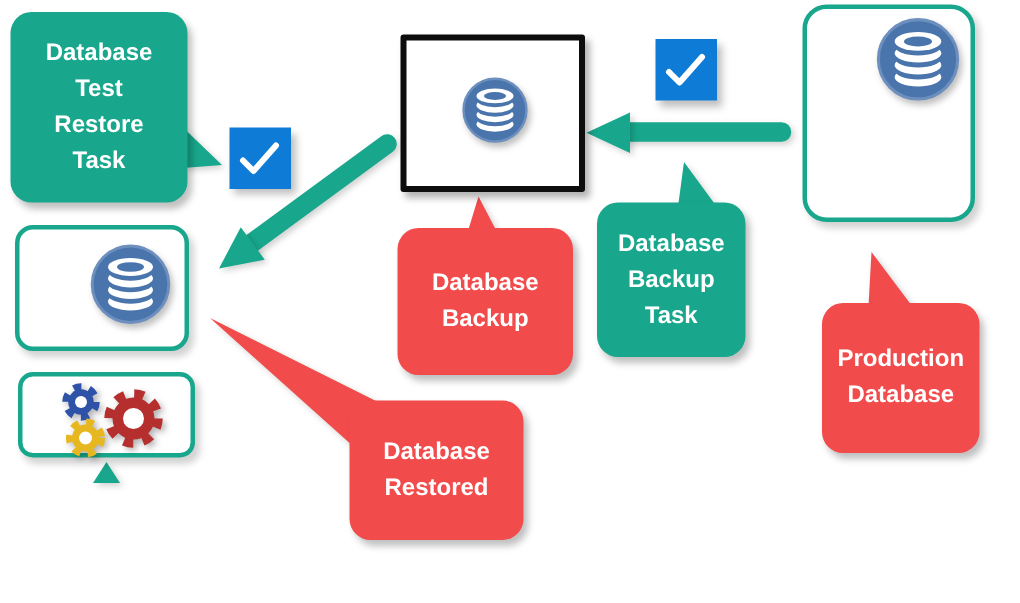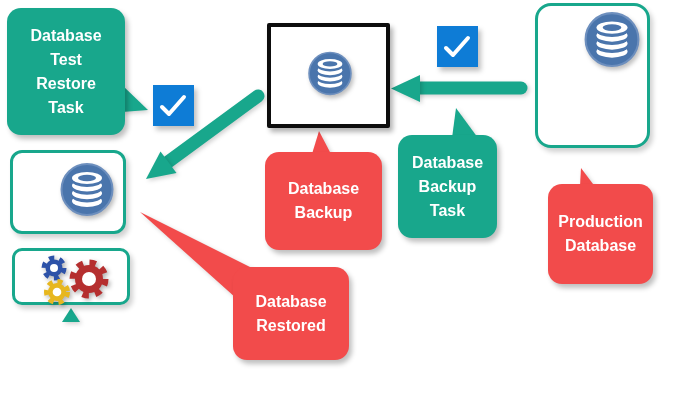--- a/index.html
+++ b/index.html
@@ -176,18 +176,18 @@
     <span>Database
 Backup
 Task</span>
   </div>
 
   <div class="callout red" style="left:233px;top:267px;width:116px;height:93px;">
     <span>Database
 Restored</span>
   </div>
 
-  <div class="callout red" style="left:548px;top:184px;width:105px;height:100px;">
+  <div class="callout red" style="left:548px;top:202px;width:105px;height:100px;">
     <span>Production
 Database</span>
   </div>
 
 </div>
 
 </body></html>

